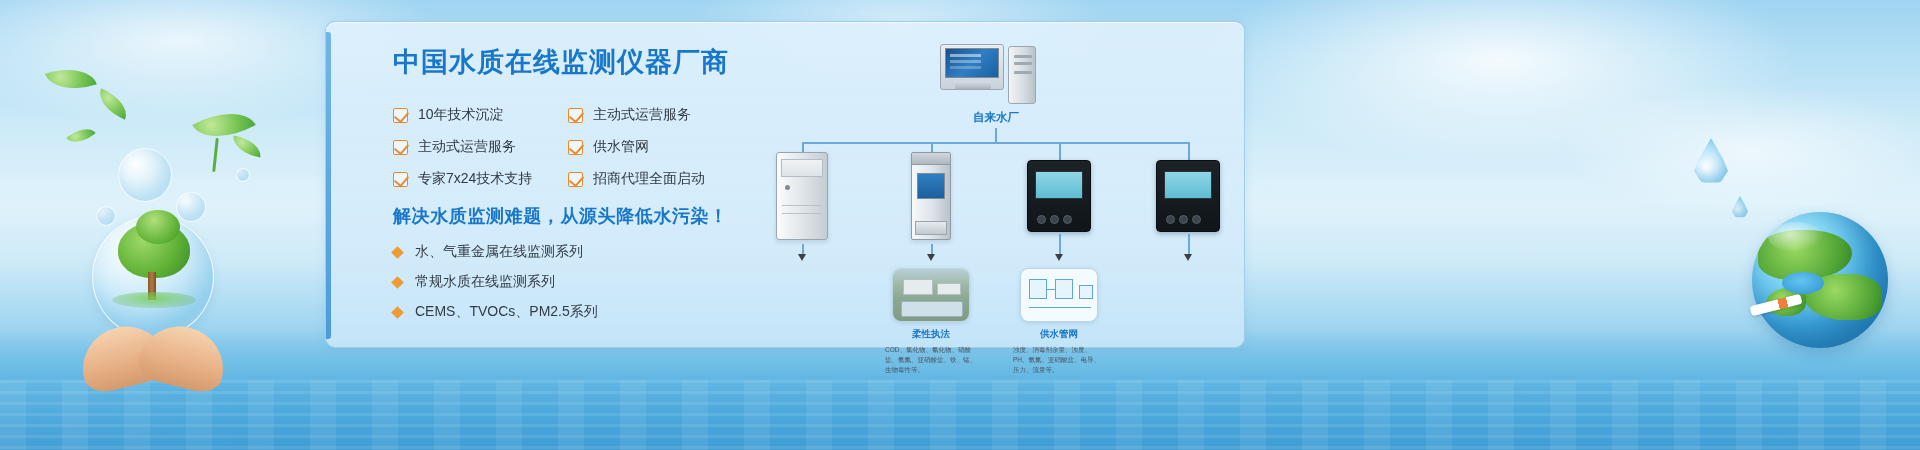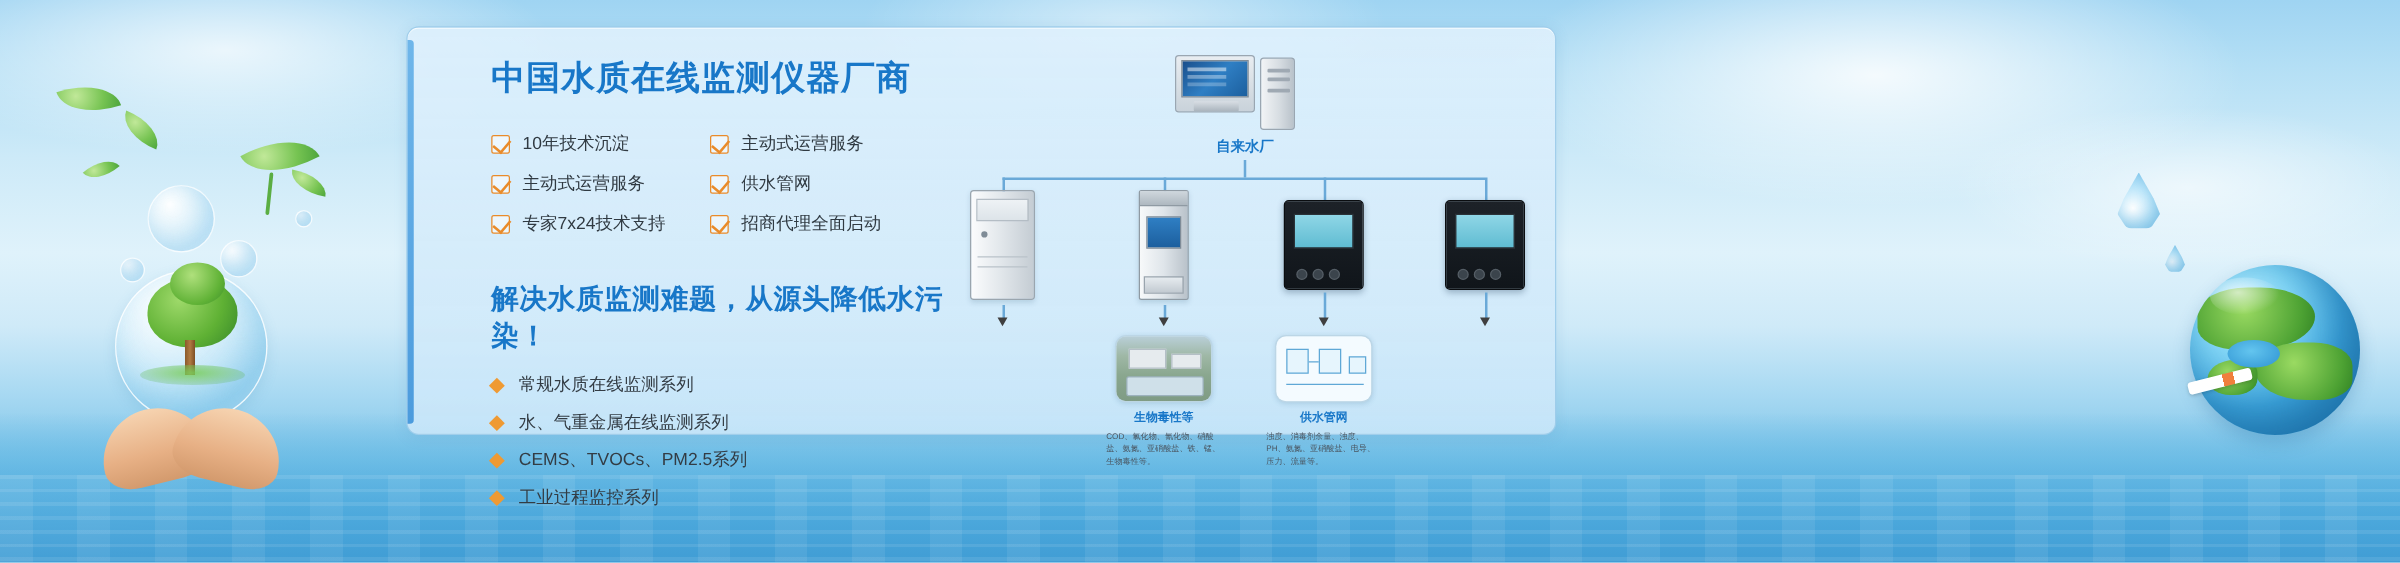--- a/index.html
+++ b/index.html
@@ -179,21 +179,21 @@
     width:15px; height:15px; border:1.6px solid #e98b2a; border-radius:2px;
     margin-right:10px; position:relative; flex:0 0 auto; background:rgba(255,255,255,.55);
   }
   .cbox::after {
     content:""; position:absolute; left:2.5px; top:.5px; width:7px; height:11px;
     border-right:2px solid #e98b2a; border-bottom:2px solid #e98b2a;
     transform: rotate(40deg);
   }
 
   .headline2 {
-    margin-top:36px; font-size:22px; font-weight:bold; color:#1877c8; letter-spacing:.6px;
+    margin-top:16px; font-size:18px; font-weight:bold; color:#1877c8; letter-spacing:.6px;
   }
   .series-list { margin-top:15px; }
   .series-item {
     display:flex; align-items:center; font-size:14px; color:#333c44; margin-bottom:12px;
   }
   .diamond {
     width:9px; height:9px; background:#ef9a33; transform:rotate(45deg);
     margin-right:13px; flex:0 0 auto;
   }
 
@@ -390,33 +390,29 @@
         <span class="cbox"></span>
         <span>招商代理全面启动</span>
       </div>
     </div>
 
     <div class="headline2">解决水质监测难题，从源头降低水污染！</div>
 
     <div class="series-list">
       <div class="series-item">
         <span class="diamond"></span>
-        <span>常规水质在线监测系列</span>
+        <span>水、气重金属在线监测系列</span>
       </div>
       <div class="series-item">
         <span class="diamond"></span>
-        <span>水、气重金属在线监测系列</span>
+        <span>常规水质在线监测系列</span>
       </div>
       <div class="series-item">
         <span class="diamond"></span>
         <span>CEMS、TVOCs、PM2.5系列</span>
-      </div>
-      <div class="series-item">
-        <span class="diamond"></span>
-        <span>工业过程监控系列</span>
       </div>
     </div>
   </div>
 
   <div class="diagram">
 
     <div class="center-node">
       <div class="monitor">
         <div class="screen"></div>
         <div class="base"></div>
@@ -488,21 +484,21 @@
 
 
     <div class="photo-card" style="left:136px;">
       <div class="photo">
         <div class="p-plant">
           <div class="bld" style="left:10px; top:10px; width:30px; height:16px;"></div>
           <div class="bld" style="left:44px; top:14px; width:24px; height:12px;"></div>
           <div class="tank" style="left:8px; top:32px; width:62px; height:16px;"></div>
         </div>
       </div>
-      <div class="ph-label">生物毒性等</div>
+      <div class="ph-label">柔性执法</div>
       <div class="ph-desc">COD、氯化物、氰化物、硝酸盐、氨氮、亚硝酸盐、铁、锰、生物毒性等。</div>
     </div>
 
     <div class="photo-card" style="left:264px;">
       <div class="photo">
         <div class="p-pipe">
           <div class="box" style="left:8px; top:10px; width:18px; height:20px;"></div>
           <div class="box" style="left:34px; top:10px; width:18px; height:20px;"></div>
           <div class="box" style="left:58px; top:16px; width:14px; height:14px;"></div>
           <div class="ln" style="left:8px; top:38px; width:62px; height:1px;"></div>

